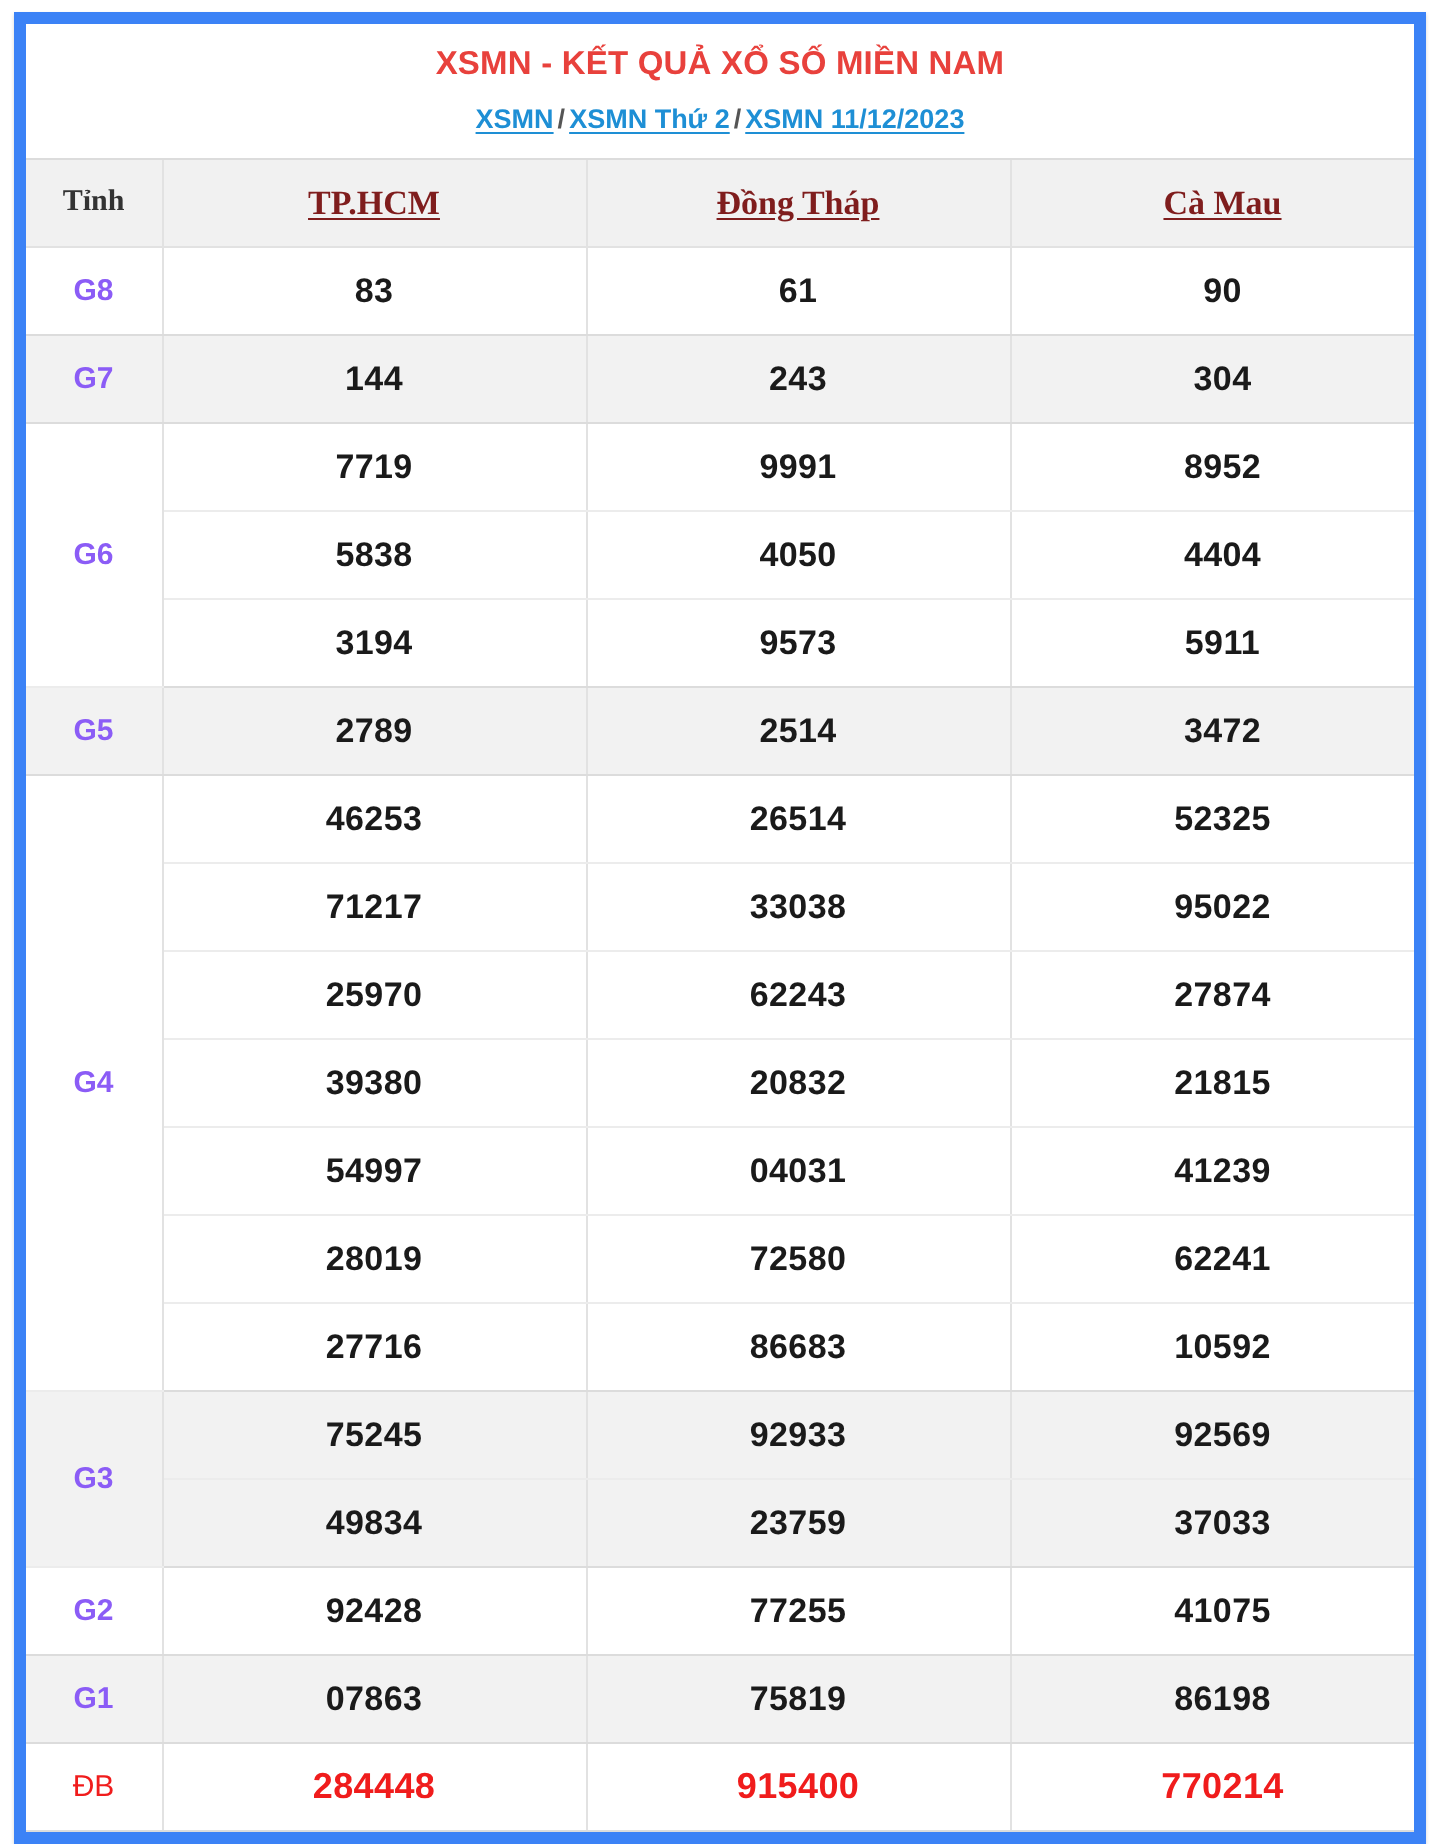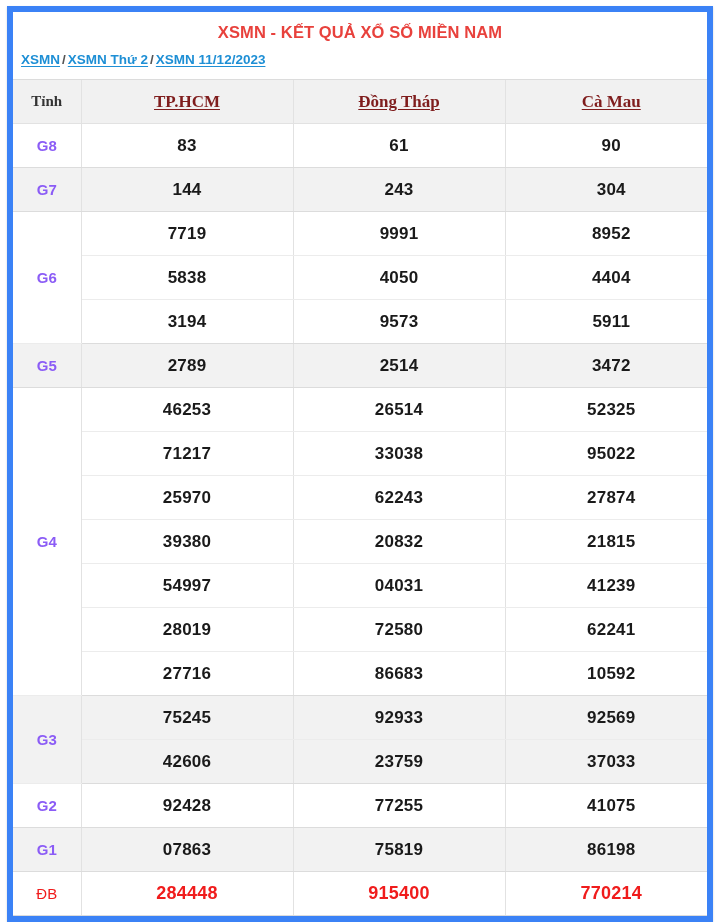--- a/index.html
+++ b/index.html
@@ -48,21 +48,21 @@
     color: #e8413c;
     font-size: 16.5px;
     font-weight: 700;
     letter-spacing: .1px;
     line-height: 22px;
     white-space: nowrap;
   }
 
   .breadcrumb {
     margin-top: 7px;
-    text-align: left;
+    text-align: center;
     font-size: 13.5px;
     font-weight: 700;
     line-height: 19px;
     color: #3b3b3b;
     white-space: nowrap;
   }
   .breadcrumb a {
     color: #1e8fd5;
     text-decoration: underline;
     text-underline-offset: 1.5px;
@@ -240,21 +240,21 @@
             <td class="num">86683</td>
             <td class="num">10592</td>
           </tr>
           <tr class="alt sub">
             <td class="prize-label" rowspan="2">G3</td>
             <td class="num">75245</td>
             <td class="num">92933</td>
             <td class="num">92569</td>
           </tr>
           <tr class="alt group-end">
-            <td class="num">42606</td>
+            <td class="num">49834</td>
             <td class="num">23759</td>
             <td class="num">37033</td>
           </tr>
           <tr class="plain group-end">
             <td class="prize-label" rowspan="1">G2</td>
             <td class="num">92428</td>
             <td class="num">77255</td>
             <td class="num">41075</td>
           </tr>
           <tr class="alt group-end">

